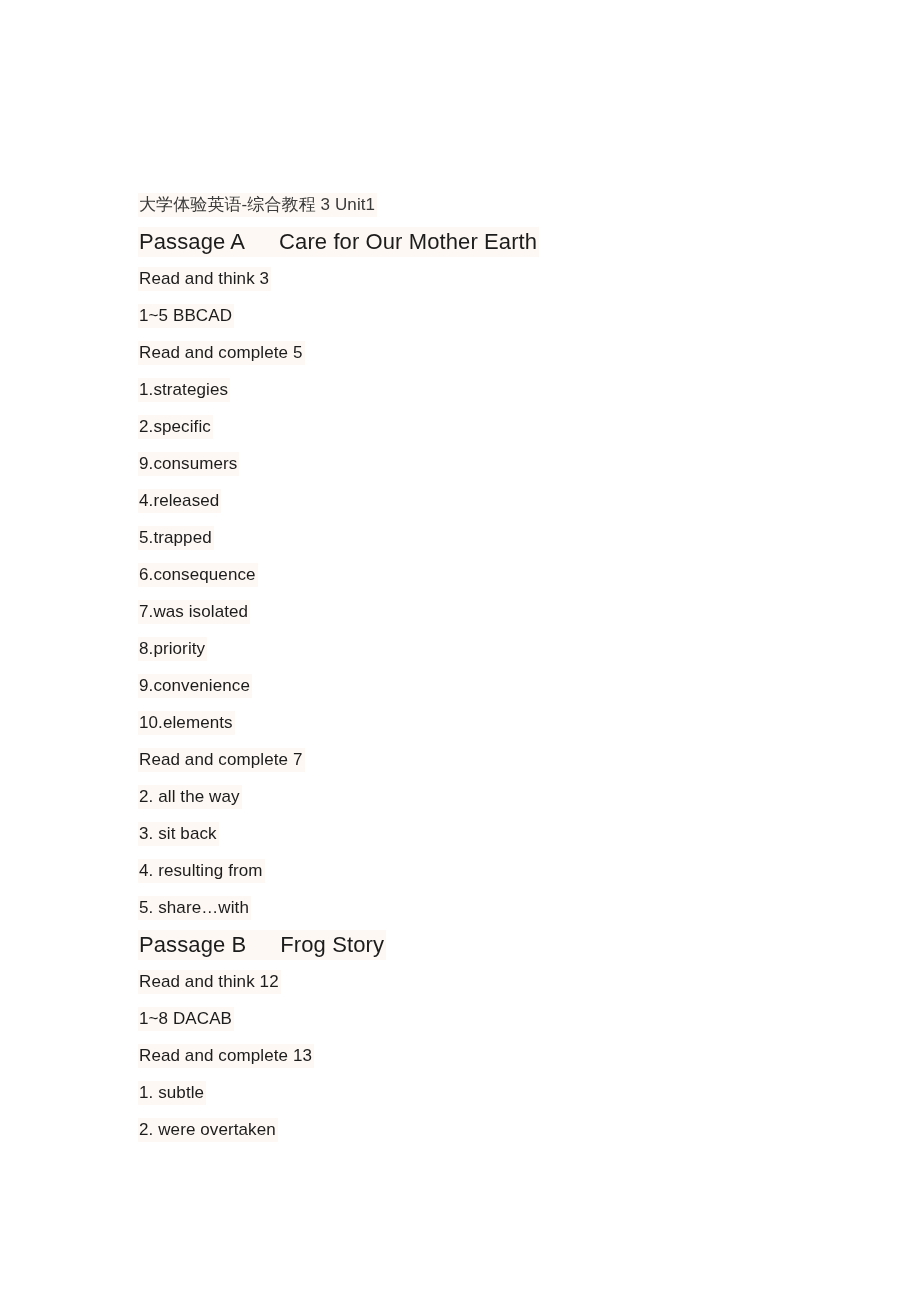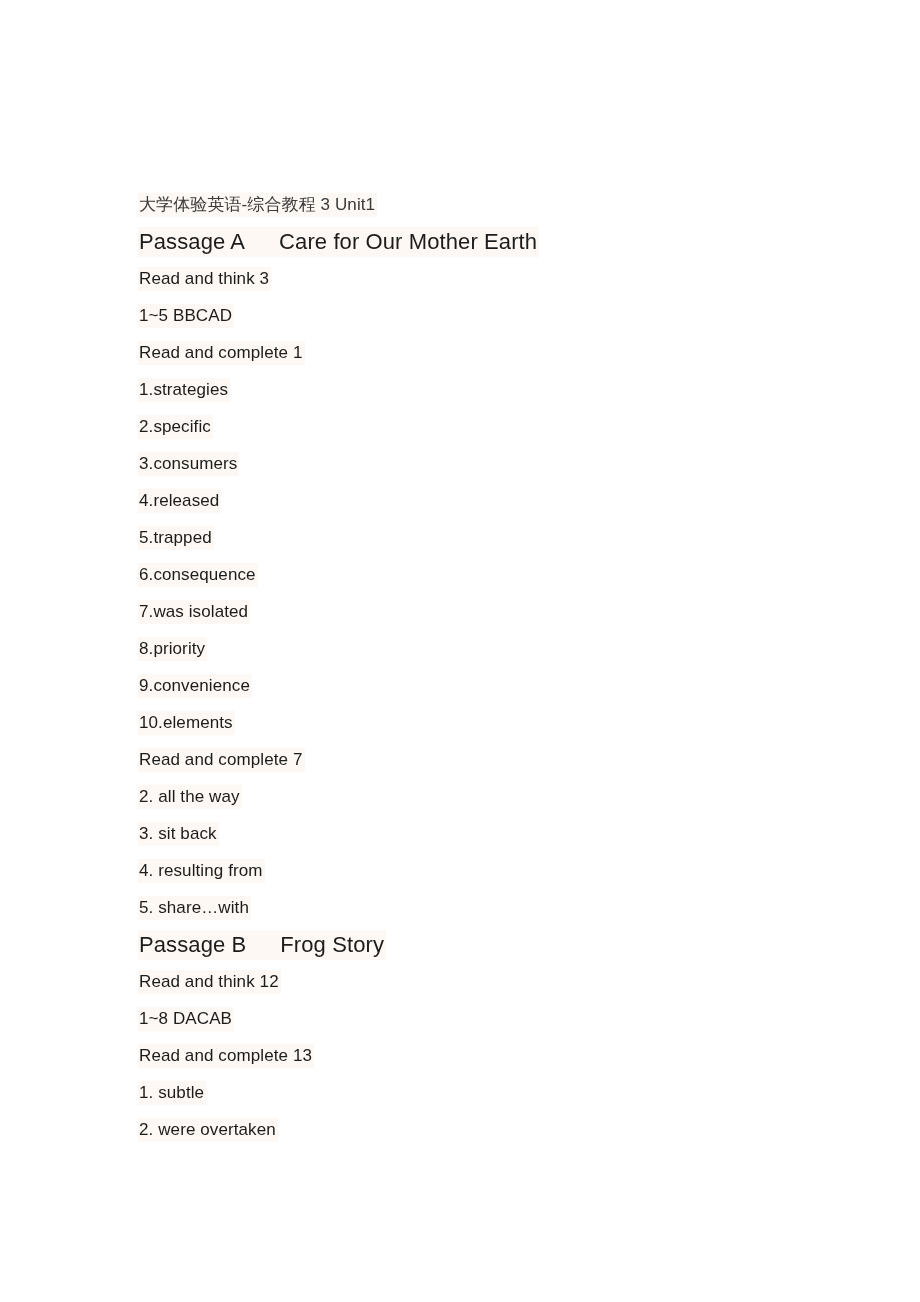--- a/index.html
+++ b/index.html
@@ -66,24 +66,24 @@
 </style>
 </head>
 <body>
 
 <div id="page">
   <div id="doc-body">
       <div class="doc-line title-cn"><span class="run">大学体验英语-综合教程 3 Unit1</span></div>
       <div class="doc-line passage-head"><span class="run">Passage A<span class="gap"></span><span>Care for Our Mother Earth</span></span></div>
       <div class="doc-line section"><span class="run">Read and think 3</span></div>
       <div class="doc-line answer"><span class="run">1~5 BBCAD</span></div>
-      <div class="doc-line section"><span class="run">Read and complete 1</span></div>
+      <div class="doc-line section"><span class="run">Read and complete 5</span></div>
       <div class="doc-line answer"><span class="run">1.strategies</span></div>
       <div class="doc-line answer"><span class="run">2.specific</span></div>
-      <div class="doc-line answer"><span class="run">3.consumers</span></div>
+      <div class="doc-line answer"><span class="run">9.consumers</span></div>
       <div class="doc-line answer"><span class="run">4.released</span></div>
       <div class="doc-line answer"><span class="run">5.trapped</span></div>
       <div class="doc-line answer"><span class="run">6.consequence</span></div>
       <div class="doc-line answer"><span class="run">7.was isolated</span></div>
       <div class="doc-line answer"><span class="run">8.priority</span></div>
       <div class="doc-line answer"><span class="run">9.convenience</span></div>
       <div class="doc-line answer"><span class="run">10.elements</span></div>
       <div class="doc-line section"><span class="run">Read and complete 7</span></div>
       <div class="doc-line answer"><span class="run">2. all the way</span></div>
       <div class="doc-line answer"><span class="run">3. sit back</span></div>

